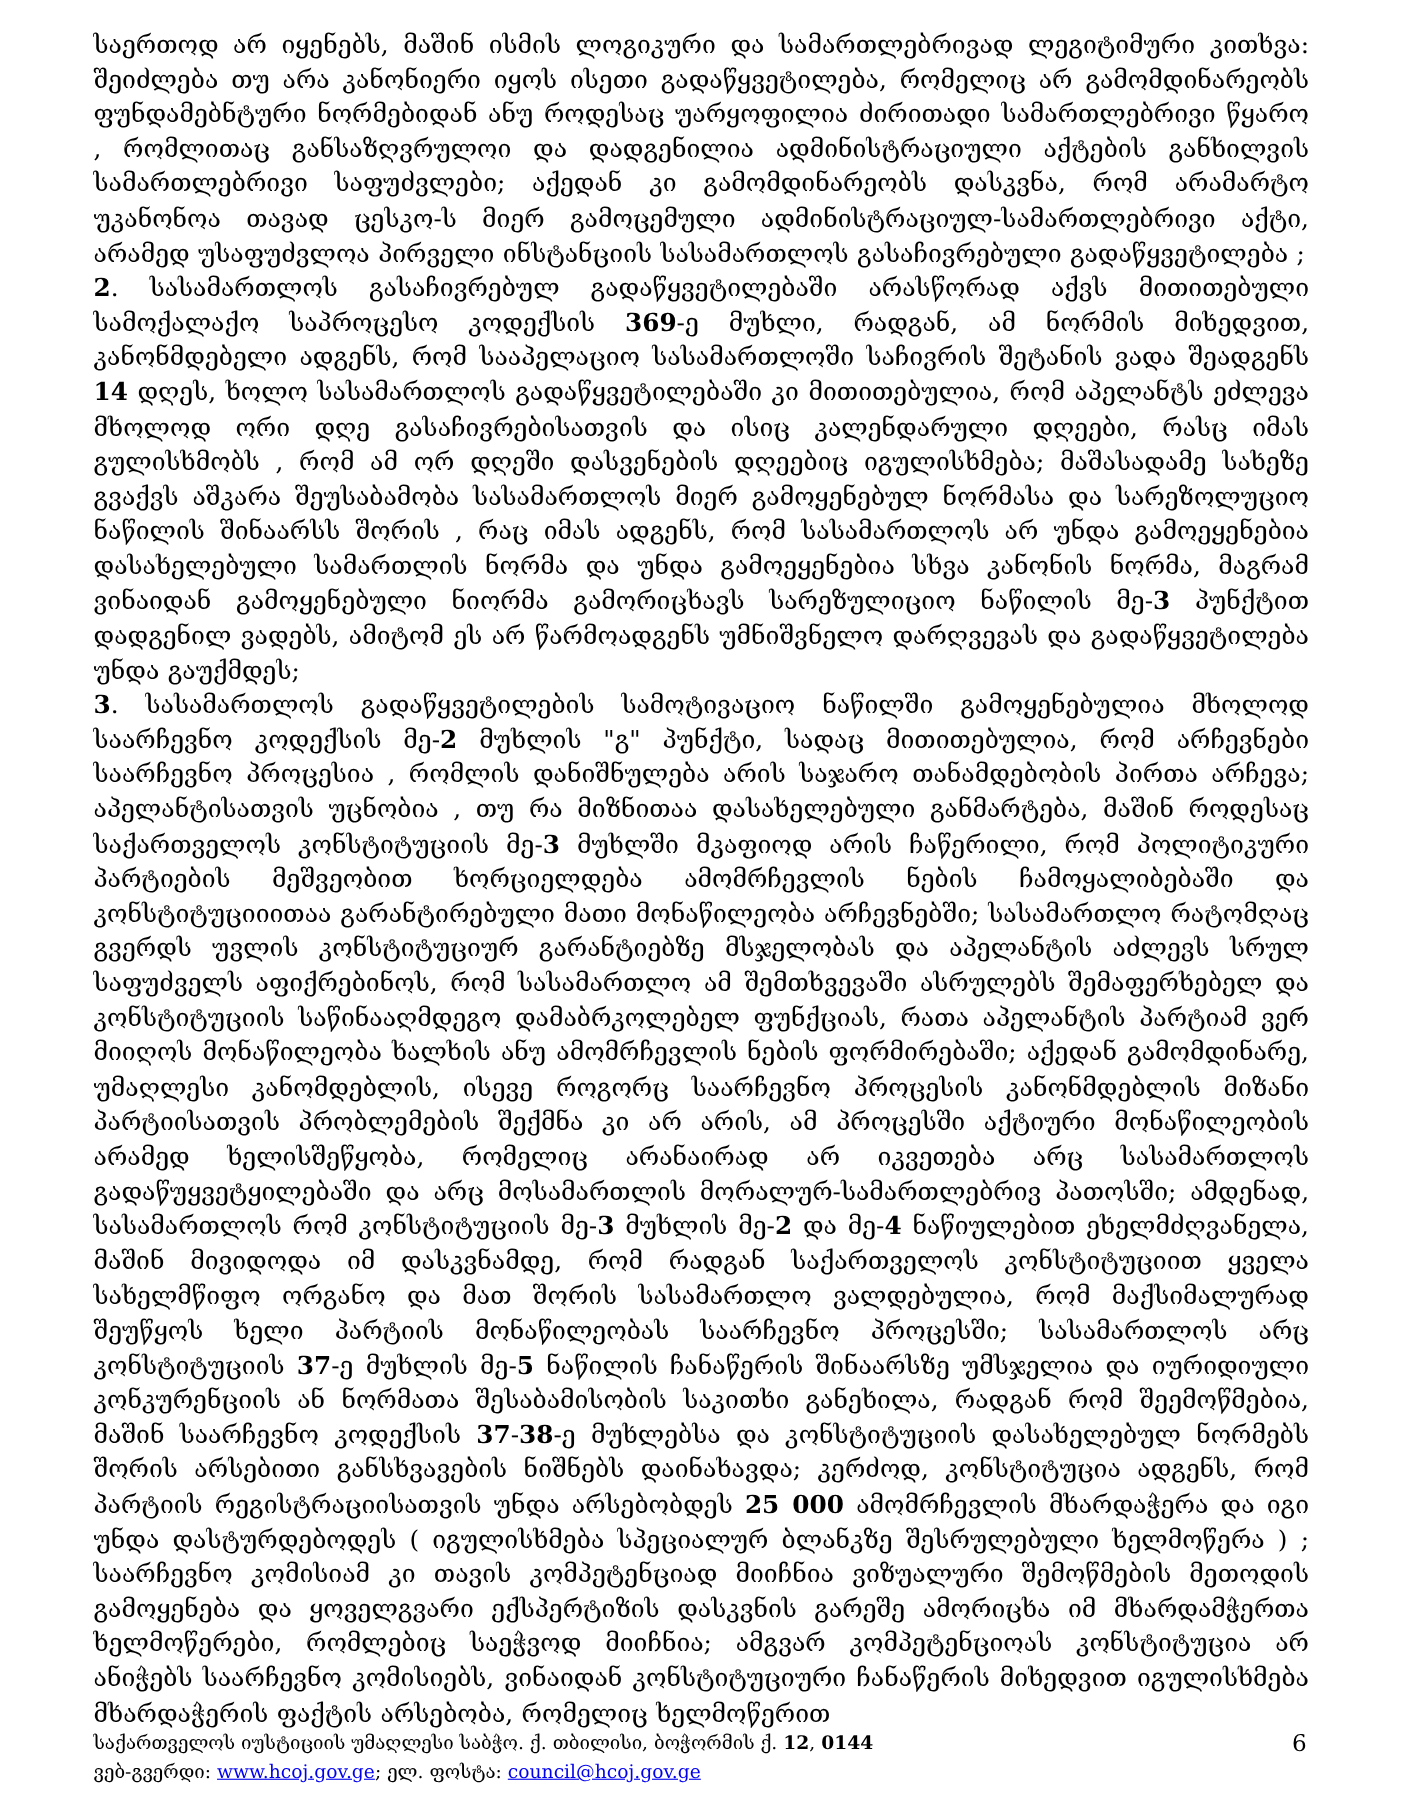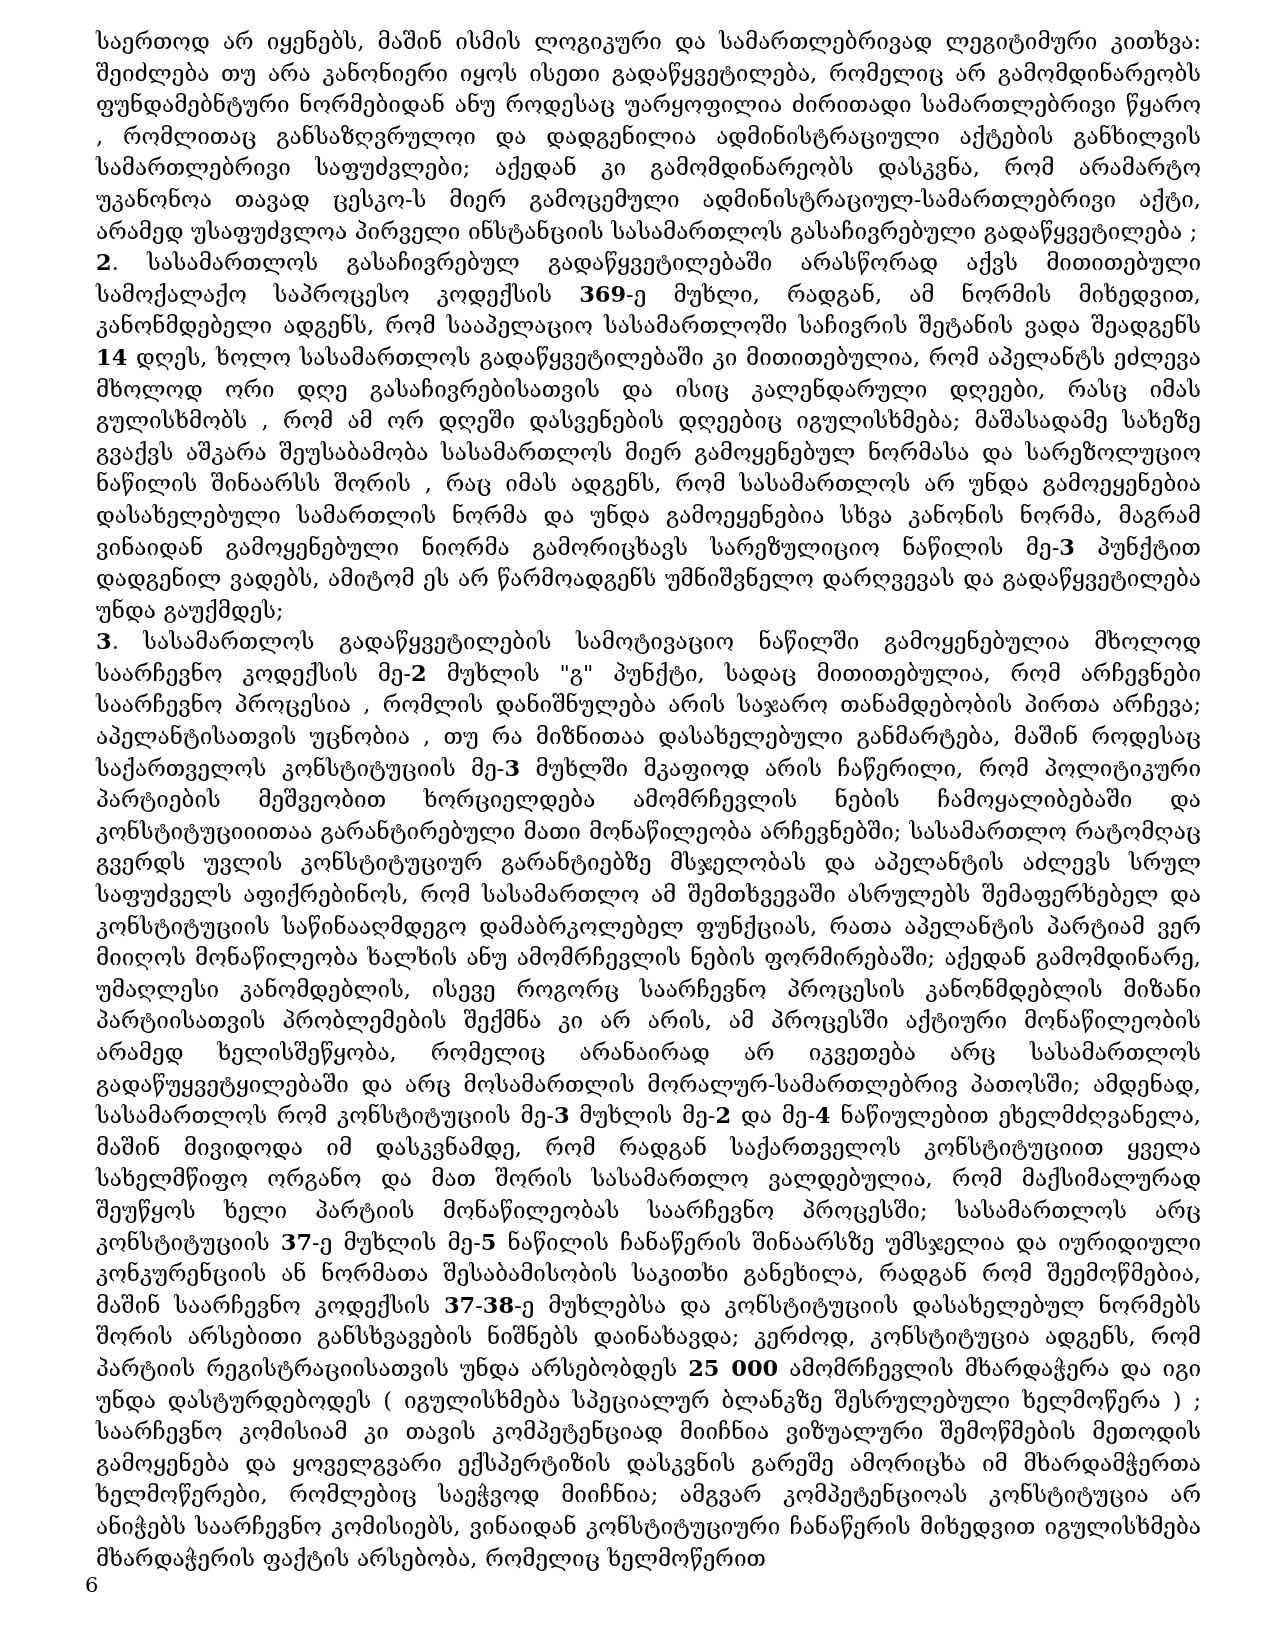--- a/index.html
+++ b/index.html
@@ -14,21 +14,20 @@
     background: #ffffff;
     overflow: hidden;
     font-family: "DejaVu Serif", "DejaVu Sans", serif;
     color: #000000;
   }
   .content {
     position: absolute;
     top: 26px;
     left: 85px;
     width: 1105px;
-    margin-left: 11px;
   }
   .para {
     margin: 0;
     font-size: 22.5px;
     line-height: 31.6px;
     text-align: justify;
     text-justify: inter-word;
     word-spacing: 0.5px;
   }
   .para b { font-weight: bold; }
@@ -62,16 +61,25 @@
 
 <div class="page">
 
   <div class="content">
     <p class="para bold-digits">საერთოდ არ იყენებს, მაშინ ისმის ლოგიკური და სამართლებრივად ლეგიტიმური კითხვა: შეიძლება თუ არა კანონიერი იყოს ისეთი გადაწყვეტილება, რომელიც არ გამომდინარეობს ფუნდამებნტური ნორმებიდან ანუ როდესაც უარყოფილია ძირითადი სამართლებრივი წყარო , რომლითაც განსაზღვრულოი და დადგენილია ადმინისტრაციული აქტების განხილვის სამართლებრივი საფუძვლები; აქედან კი გამომდინარეობს დასკვნა, რომ არამარტო უკანონოა თავად ცესკო-ს მიერ გამოცემული ადმინისტრაციულ-სამართლებრივი აქტი, არამედ უსაფუძვლოა პირველი ინსტანციის სასამართლოს გასაჩივრებული გადაწყვეტილება ;</p>
     <p class="para bold-digits"><b>2</b>. სასამართლოს გასაჩივრებულ გადაწყვეტილებაში არასწორად აქვს მითითებული სამოქალაქო საპროცესო კოდექსის <b>369</b>-ე მუხლი, რადგან, ამ ნორმის მიხედვით, კანონმდებელი ადგენს, რომ სააპელაციო სასამართლოში საჩივრის შეტანის ვადა შეადგენს <b>14</b> დღეს, ხოლო სასამართლოს გადაწყვეტილებაში კი მითითებულია, რომ აპელანტს ეძლევა მხოლოდ ორი დღე გასაჩივრებისათვის და ისიც კალენდარული დღეები, რასც იმას  გულისხმობს , რომ ამ ორ დღეში დასვენების დღეებიც იგულისხმება;  მაშასადამე სახეზე გვაქვს აშკარა შეუსაბამობა სასამართლოს მიერ გამოყენებულ ნორმასა და სარეზოლუციო ნაწილის შინაარსს შორის , რაც იმას ადგენს, რომ სასამართლოს არ უნდა გამოეყენებია დასახელებული სამართლის ნორმა და უნდა გამოეყენებია სხვა კანონის ნორმა, მაგრამ ვინაიდან გამოყენებული ნიორმა გამორიცხავს სარეზულიციო ნაწილის მე-<b>3</b> პუნქტით დადგენილ ვადებს, ამიტომ ეს არ წარმოადგენს უმნიშვნელო დარღვევას და გადაწყვეტილება უნდა გაუქმდეს;</p>
     <p class="para bold-digits"><b>3</b>. სასამართლოს გადაწყვეტილების სამოტივაციო ნაწილში გამოყენებულია მხოლოდ საარჩევნო კოდექსის მე-<b>2</b> მუხლის "გ" პუნქტი, სადაც  მითითებულია, რომ არჩევნები საარჩევნო პროცესია , რომლის დანიშნულება არის საჯარო თანამდებობის პირთა არჩევა; აპელანტისათვის უცნობია , თუ რა მიზნითაა დასახელებული განმარტება, მაშინ როდესაც საქართველოს კონსტიტუციის მე-<b>3</b> მუხლში მკაფიოდ არის ჩაწერილი, რომ პოლიტიკური პარტიების მეშვეობით ხორციელდება ამომრჩევლის ნების ჩამოყალიბებაში და კონსტიტუციიითაა გარანტირებული მათი მონაწილეობა არჩევნებში; სასამართლო რატომღაც გვერდს უვლის კონსტიტუციურ გარანტიებზე მსჯელობას და აპელანტის აძლევს სრულ საფუძველს აფიქრებინოს, რომ სასამართლო ამ შემთხვევაში ასრულებს შემაფერხებელ და კონსტიტუციის საწინააღმდეგო დამაბრკოლებელ ფუნქციას, რათა აპელანტის პარტიამ ვერ მიიღოს მონაწილეობა ხალხის ანუ ამომრჩევლის ნების ფორმირებაში; აქედან გამომდინარე, უმაღლესი კანომდებლის, ისევე როგორც საარჩევნო პროცესის კანონმდებლის მიზანი პარტიისათვის პრობლემების შექმნა კი არ არის, ამ პროცესში აქტიური მონაწილეობის არამედ ხელისშეწყობა, რომელიც არანაირად არ იკვეთება არც სასამართლოს გადაწუყვეტყილებაში და არც მოსამართლის მორალურ-სამართლებრივ პათოსში;   ამდენად, სასამართლოს რომ კონსტიტუციის მე-<b>3</b> მუხლის მე-<b>2</b> და მე-<b>4</b> ნაწიულებით ეხელმძღვანელა, მაშინ მივიდოდა იმ დასკვნამდე, რომ რადგან საქართველოს კონსტიტუციით ყველა სახელმწიფო ორგანო და მათ შორის სასამართლო ვალდებულია, რომ მაქსიმალურად შეუწყოს ხელი პარტიის მონაწილეობას საარჩევნო პროცესში; სასამართლოს არც  კონსტიტუციის <b>37</b>-ე მუხლის მე-<b>5</b> ნაწილის ჩანაწერის შინაარსზე უმსჯელია და იურიდიული კონკურენციის ან ნორმათა შესაბამისობის საკითხი განეხილა, რადგან რომ შეემოწმებია, მაშინ საარჩევნო კოდექსის <b>37</b>-<b>38</b>-ე მუხლებსა და კონსტიტუციის დასახელებულ ნორმებს შორის არსებითი განსხვავების ნიშნებს დაინახავდა; კერძოდ, კონსტიტუცია ადგენს, რომ პარტიის რეგისტრაციისათვის უნდა არსებობდეს <b>25 000</b> ამომრჩევლის მხარდაჭერა და იგი უნდა დასტურდებოდეს ( იგულისხმება სპეციალურ ბლანკზე შესრულებული ხელმოწერა ) ; საარჩევნო კომისიამ კი თავის კომპეტენციად მიიჩნია ვიზუალური შემოწმების მეთოდის გამოყენება  და ყოველგვარი ექსპერტიზის დასკვნის გარეშე ამორიცხა იმ მხარდამჭერთა ხელმოწერები, რომლებიც საეჭვოდ მიიჩნია; ამგვარ კომპეტენციოას კონსტიტუცია არ ანიჭებს საარჩევნო კომისიებს, ვინაიდან კონსტიტუციური ჩანაწერის მიხედვით  იგულისხმება მხარდაჭერის ფაქტის არსებობა, რომელიც ხელმოწერით</p>
   </div>
 
   <div class="footer">
+    <div class="footer-left">
+      <div class="footer-line bold-digits">საქართველოს იუსტიციის უმაღლესი საბჭო. ქ. თბილისი, ბოჭორმის ქ. <b>12</b>, <b>0144</b></div>
+      <div class="footer-line">
+        <span>ვებ-გვერდი:</span>
+        <span class="link">www.hcoj.gov.ge</span><span>;</span>
+        <span>ელ. ფოსტა:</span>
+        <span class="link">council@hcoj.gov.ge</span>
+      </div>
+    </div>
     <div class="page-number">6</div>
   </div>
 
 </div>
 
 </body></html>

